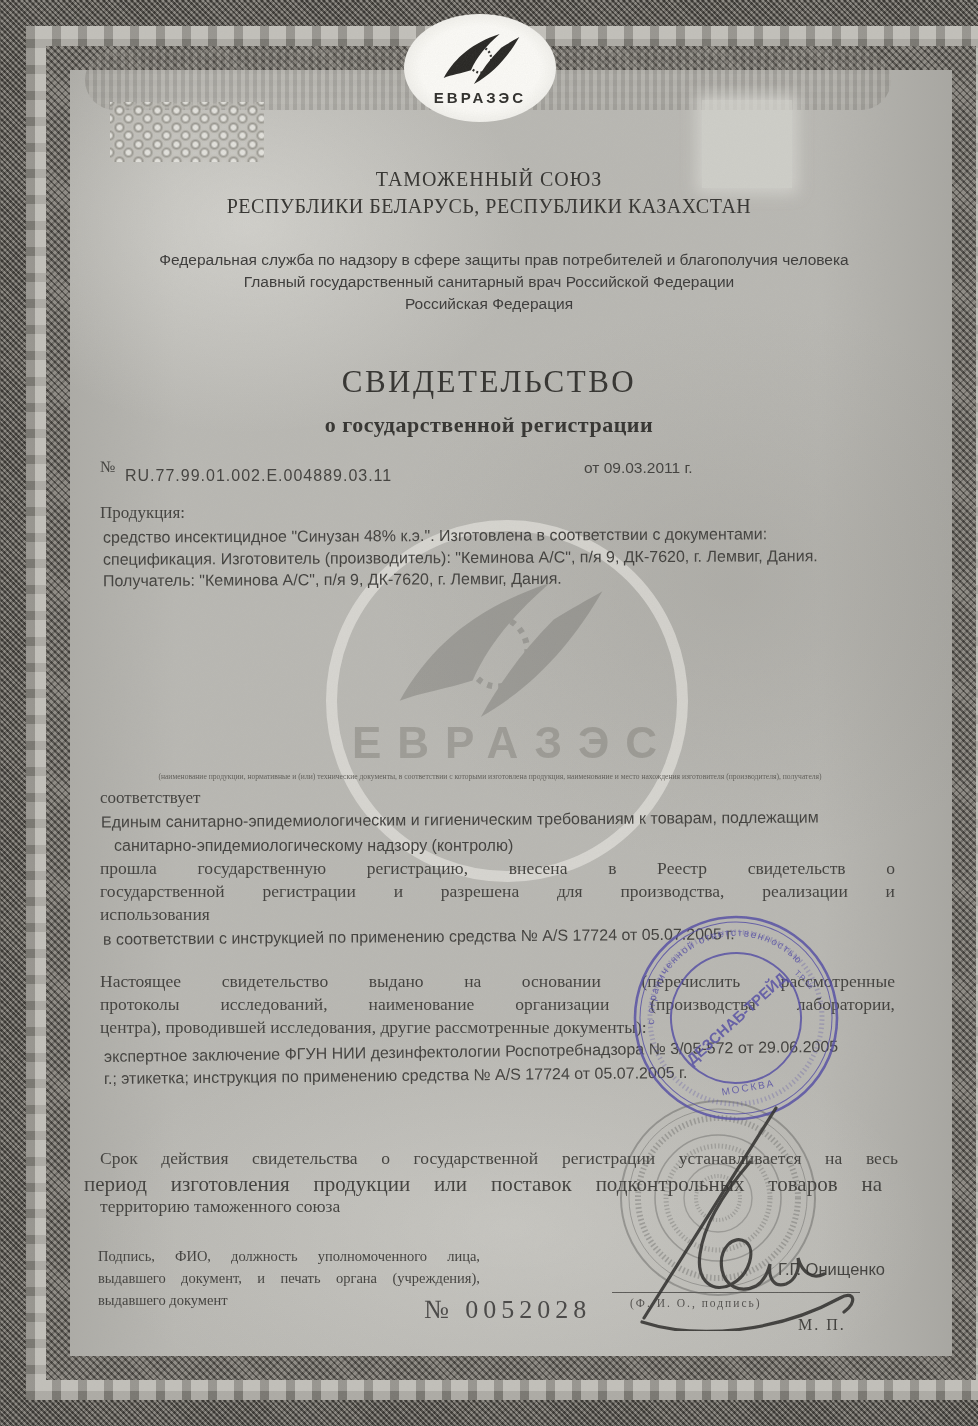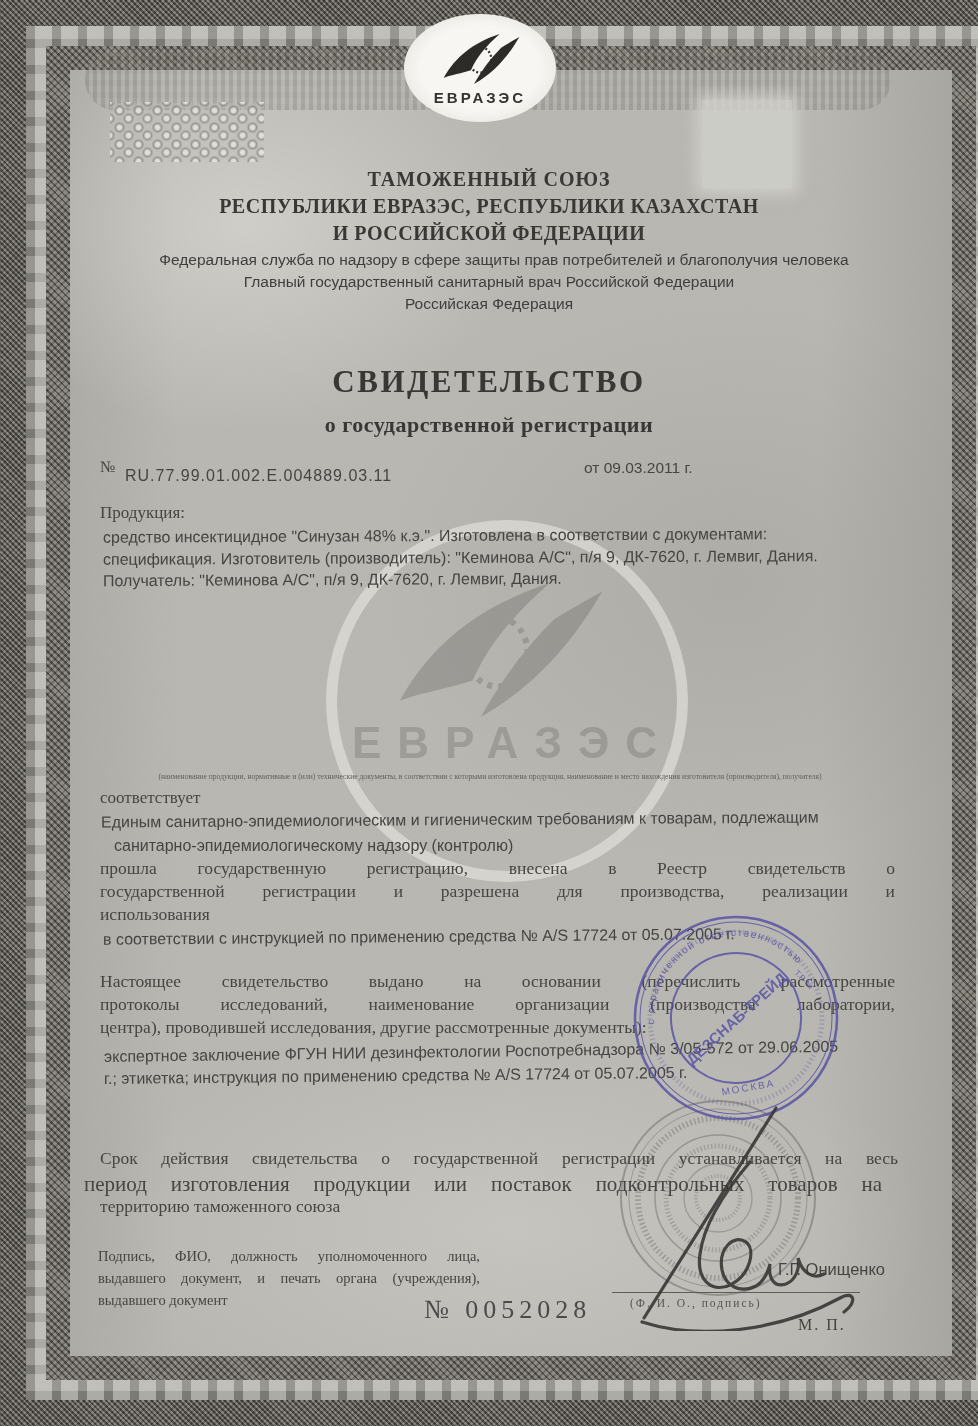--- a/index.html
+++ b/index.html
@@ -37,21 +37,21 @@
       background-image:
         radial-gradient(circle, #e6e5e0 2px, rgba(140,138,130,.85) 4px, rgba(195,193,186,.7) 6px, rgba(195,193,186,0) 8px),
         radial-gradient(circle, #e6e5e0 2px, rgba(140,138,130,.8) 4px, rgba(195,193,186,.6) 6px, rgba(195,193,186,0) 8px);
       background-size:19px 17px,19px 17px;background-position:0 0,9px 8px;}
   .lightpatch{position:absolute;left:702px;top:100px;width:90px;height:88px;
       background:rgba(214,213,207,.75);box-shadow:0 0 14px 6px rgba(214,213,207,.8);}
   .logo{position:absolute;left:404px;top:14px;width:152px;height:108px;border-radius:50%;
       background:radial-gradient(ellipse at center, #fbfaf6 55%, #ecebe6 78%, rgba(236,235,230,0) 100%);
       display:flex;flex-direction:column;align-items:center;justify-content:center;z-index:3;}
   .logo-label{font-weight:bold;font-size:15px;letter-spacing:3px;color:#2e2d2a;margin-top:2px;}
-  .hline{position:absolute;left:0;width:978px;text-align:center;color:#33322f;font-weight:bold;z-index:2;}
+  .hline{position:absolute;left:0;width:978px;text-align:center;color:#33322f;font-weight:normal;z-index:2;}
   .aline{position:absolute;left:0;width:978px;text-align:center;color:#3a3938;z-index:2;}
   .cap{position:absolute;text-align:center;color:#5e5c57;z-index:2;}
   .txt{position:absolute;z-index:2;color:#403f3c;}
   .jline{text-align:justify;text-align-last:justify;}
   .wm-ring{position:absolute;left:326px;top:520px;width:340px;height:340px;border-radius:50%;
       border:11px solid rgba(240,239,234,.55);z-index:1;}
   .wm-text{position:absolute;left:352px;top:718px;font-weight:bold;font-size:44px;letter-spacing:16px;
       color:rgba(118,116,110,.42);z-index:1;}
   .noise{position:absolute;inset:0;z-index:9;pointer-events:none;opacity:.45;}
   .stamp{z-index:4;}
@@ -75,22 +75,21 @@
   <div class="logo">
     <svg width="96" height="56" viewBox="0 0 120 74">
       <ellipse cx="60" cy="38" rx="15" ry="17" fill="none" stroke="#2e2d2a" stroke-width="3" stroke-dasharray="2.5 3"></ellipse>
       <path d="M 12 62 C 28 34 50 16 86 4 C 68 20 56 34 48 52 C 36 56 22 58 12 62 Z" fill="#262522"></path>
       <path d="M 112 8 C 98 32 80 54 52 70 C 62 52 74 36 88 22 C 96 17 105 12 112 8 Z" fill="#262522"></path>
     </svg>
     <div class="logo-label sans">ЕВРАЗЭС</div>
   </div>
 
   <div class="hline serif" style="top:168px;font-size:20px;letter-spacing:1px;">ТАМОЖЕННЫЙ СОЮЗ</div>
-  <div class="hline serif" style="top:195px;font-size:20px;letter-spacing:.5px;">РЕСПУБЛИКИ ЕВРАЗЭС, РЕСПУБЛИКИ КАЗАХСТАН</div>
-  <div class="hline serif" style="top:222px;font-size:20px;letter-spacing:.5px;">И РОССИЙСКОЙ ФЕДЕРАЦИИ</div>
+  <div class="hline serif" style="top:195px;font-size:20px;letter-spacing:.5px;">РЕСПУБЛИКИ БЕЛАРУСЬ, РЕСПУБЛИКИ КАЗАХСТАН</div>
   <div class="aline sans" style="top:251px;font-size:15.5px;margin-left:15px;">Федеральная служба по надзору в сфере защиты прав потребителей и благополучия человека</div>
   <div class="aline sans" style="top:273px;font-size:15.5px;">Главный государственный санитарный врач Российской Федерации</div>
   <div class="aline sans" style="top:295px;font-size:15.5px;">Российская Федерация</div>
 
   <div class="hline serif" style="top:364px;font-size:31px;letter-spacing:2.5px;">СВИДЕТЕЛЬСТВО</div>
   <div class="hline serif" style="top:412px;font-size:22px;font-weight:600;letter-spacing:.5px;">о государственной регистрации</div>
 
   <div class="txt serif" style="left:100px;top:458px;font-size:16px;">№</div>
   <div class="txt sans" style="left:125px;top:467px;font-size:16px;letter-spacing:1px;">RU.77.99.01.002.Е.004889.03.11</div>
   <div class="txt sans" style="left:584px;top:459px;font-size:15.5px;">от 09.03.2011 г.</div>

